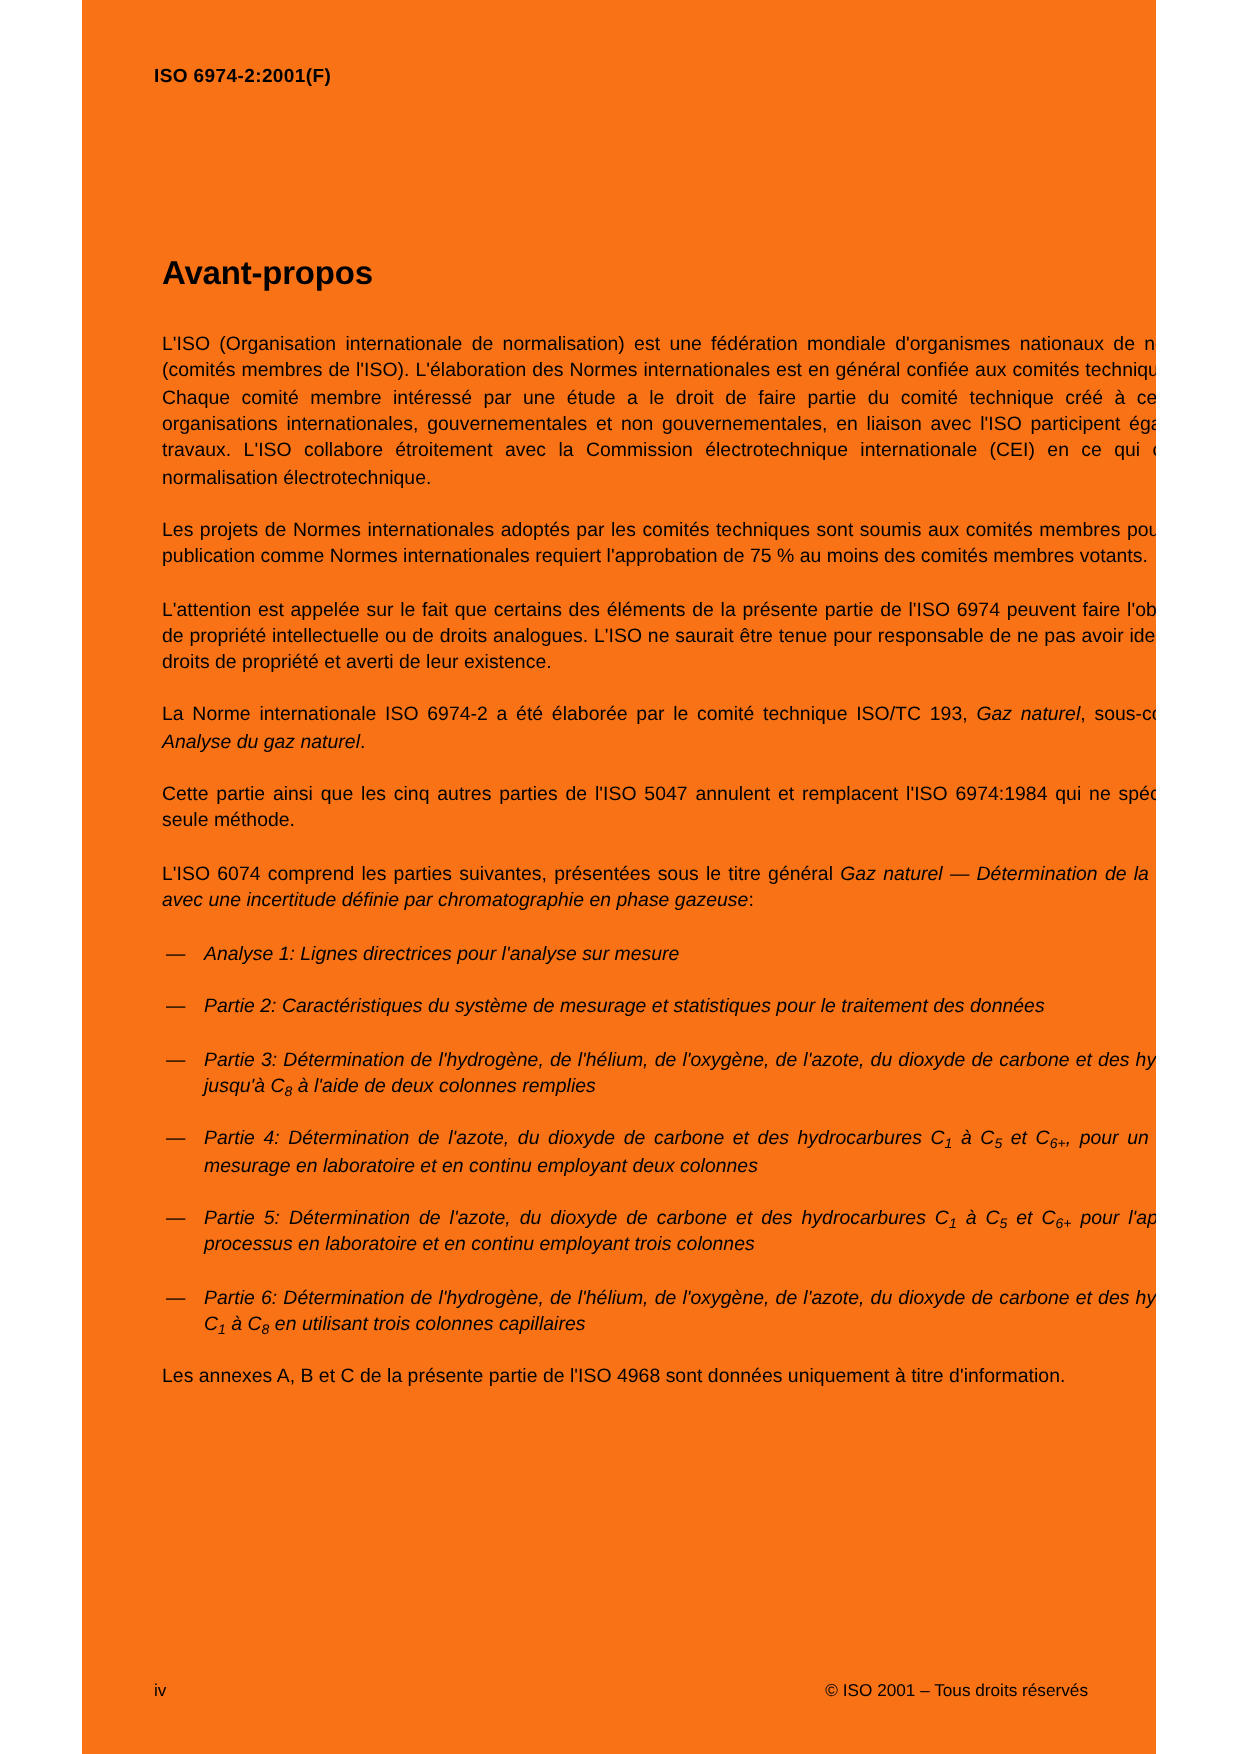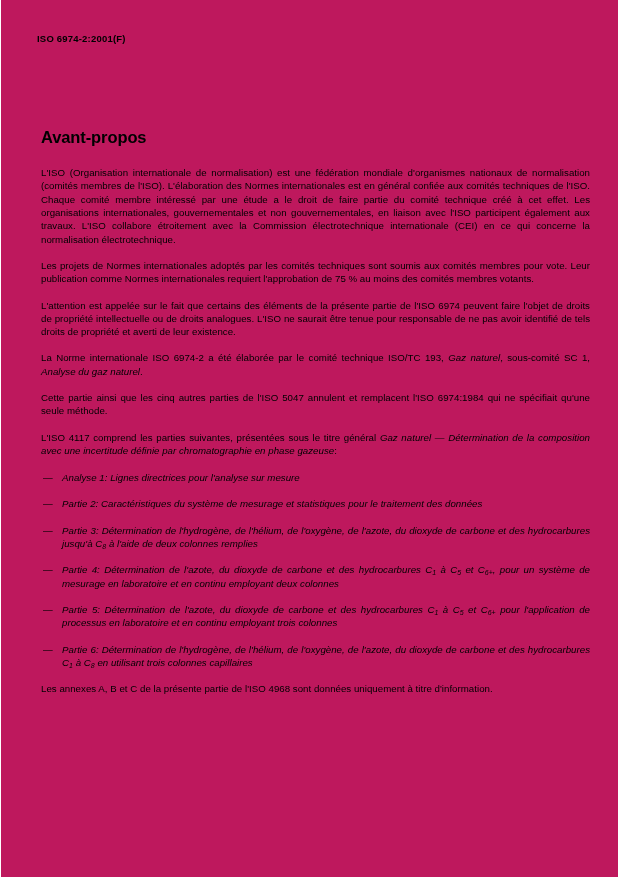--- a/index.html
+++ b/index.html
@@ -7,24 +7,24 @@
     margin: 0;
     padding: 0;
     background: #ffffff;
   }
   body {
     font-family: "Liberation Sans", sans-serif;
     color: #000000;
   }
   .page {
     position: relative;
-    width: 617px;
+    width: 537px;
     height: 877px;
     margin: 0 auto;
-    background: #be185d;
+    background: #f97316;
     overflow: hidden;
     box-sizing: border-box;
   }
   .running-head {
     position: absolute;
     left: 36px;
     top: 33px;
     font-size: 9.5px;
     font-weight: bold;
     letter-spacing: 0.2px;
@@ -110,21 +110,21 @@
 
 
     <p class="body-par">Les projets de Normes internationales adoptés par les comités techniques sont soumis aux comités membres pour vote. Leur publication comme Normes internationales requiert l'approbation de 75 % au moins des comités membres votants.</p>
 
     <p class="body-par">L'attention est appelée sur le fait que certains des éléments de la présente partie de l'ISO 6974 peuvent faire l'objet de droits de propriété intellectuelle ou de droits analogues. L'ISO ne saurait être tenue pour responsable de ne pas avoir identifié de tels droits de propriété et averti de leur existence.</p>
 
     <p class="body-par"><span>La Norme internationale ISO 6974-2 a été élaborée par le comité technique ISO/TC 193, </span><i>Gaz naturel</i><span>, sous-comité SC 1, </span><i>Analyse du gaz naturel</i><span>.</span></p>
 
     <p class="body-par">Cette partie ainsi que les cinq autres parties de l'ISO 5047 annulent et remplacent l'ISO 6974:1984 qui ne spécifiait qu'une seule méthode.</p>
 
-    <p class="body-par last-intro"><span>L'ISO 4117 comprend les parties suivantes, présentées sous le titre général </span><i>Gaz naturel — Détermination de la composition avec une incertitude définie par chromatographie en phase gazeuse</i><span>:</span></p>
+    <p class="body-par last-intro"><span>L'ISO 6074 comprend les parties suivantes, présentées sous le titre général </span><i>Gaz naturel — Détermination de la composition avec une incertitude définie par chromatographie en phase gazeuse</i><span>:</span></p>
 
     <ul class="list">
 
       <li class="list-item"><span class="dash">—</span><span>Analyse 1: Lignes directrices pour l'analyse sur mesure</span></li>
 
       <li class="list-item"><span class="dash">—</span><span>Partie 2: Caractéristiques du système de mesurage et statistiques pour le traitement des données</span></li>
 
       <li class="list-item"><span class="dash">—</span><span>Partie 3: Détermination de l'hydrogène, de l'hélium, de l'oxygène, de l'azote, du dioxyde de carbone et des hydrocarbures jusqu'à C</span><sub>8</sub><span> à l'aide de deux colonnes remplies</span></li>
 
       <li class="list-item"><span class="dash">—</span><span>Partie 4: Détermination de l'azote, du dioxyde de carbone et des hydrocarbures C</span><sub>1</sub><span> à C</span><sub>5</sub><span> et C</span><sub>6+</sub><span>, pour un système de mesurage en laboratoire et en continu employant deux colonnes</span></li>
@@ -132,14 +132,18 @@
       <li class="list-item"><span class="dash">—</span><span>Partie 5: Détermination de l'azote, du dioxyde de carbone et des hydrocarbures C</span><sub>1</sub><span> à C</span><sub>5</sub><span> et C</span><sub>6+</sub><span> pour l'application de processus en laboratoire et en continu employant trois colonnes</span></li>
 
       <li class="list-item"><span class="dash">—</span><span>Partie 6: Détermination de l'hydrogène, de l'hélium, de l'oxygène, de l'azote, du dioxyde de carbone et des hydrocarbures C</span><sub>1</sub><span> à C</span><sub>8</sub><span> en utilisant trois colonnes capillaires</span></li>
 
     </ul>
 
     <p class="body-par closing">Les annexes A, B et C de la présente partie de l'ISO 4968 sont données uniquement à titre d'information.</p>
 
   </div>
 
+  <div class="footer">
+    <span class="page-num">iv</span>
+    <span>© ISO 2001 – Tous droits réservés</span>
+  </div>
 
 </div>
 
 </body></html>

